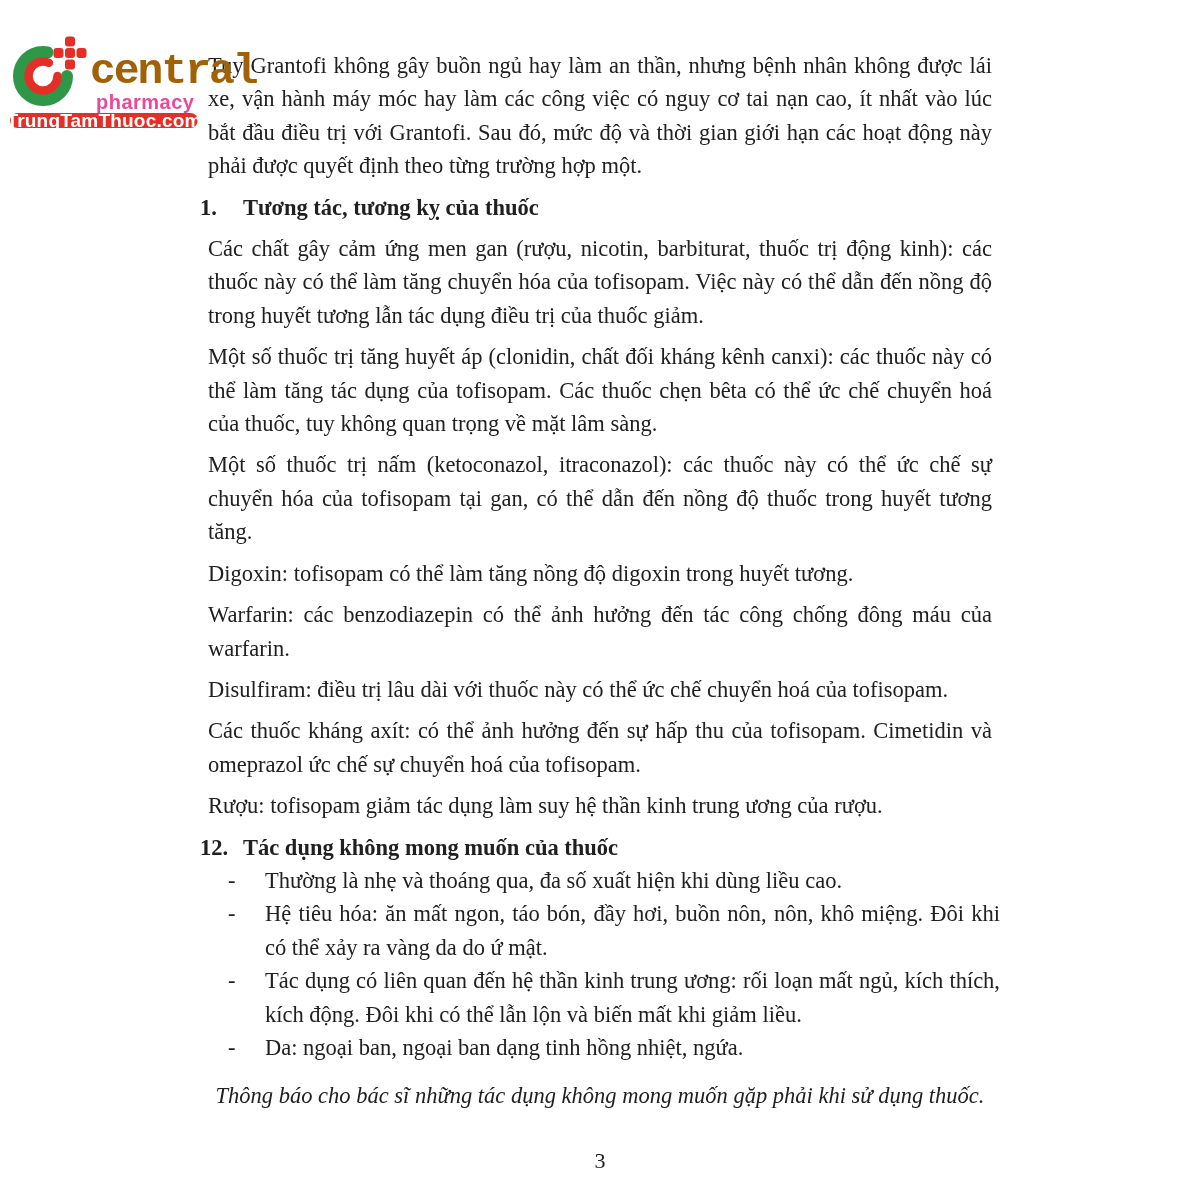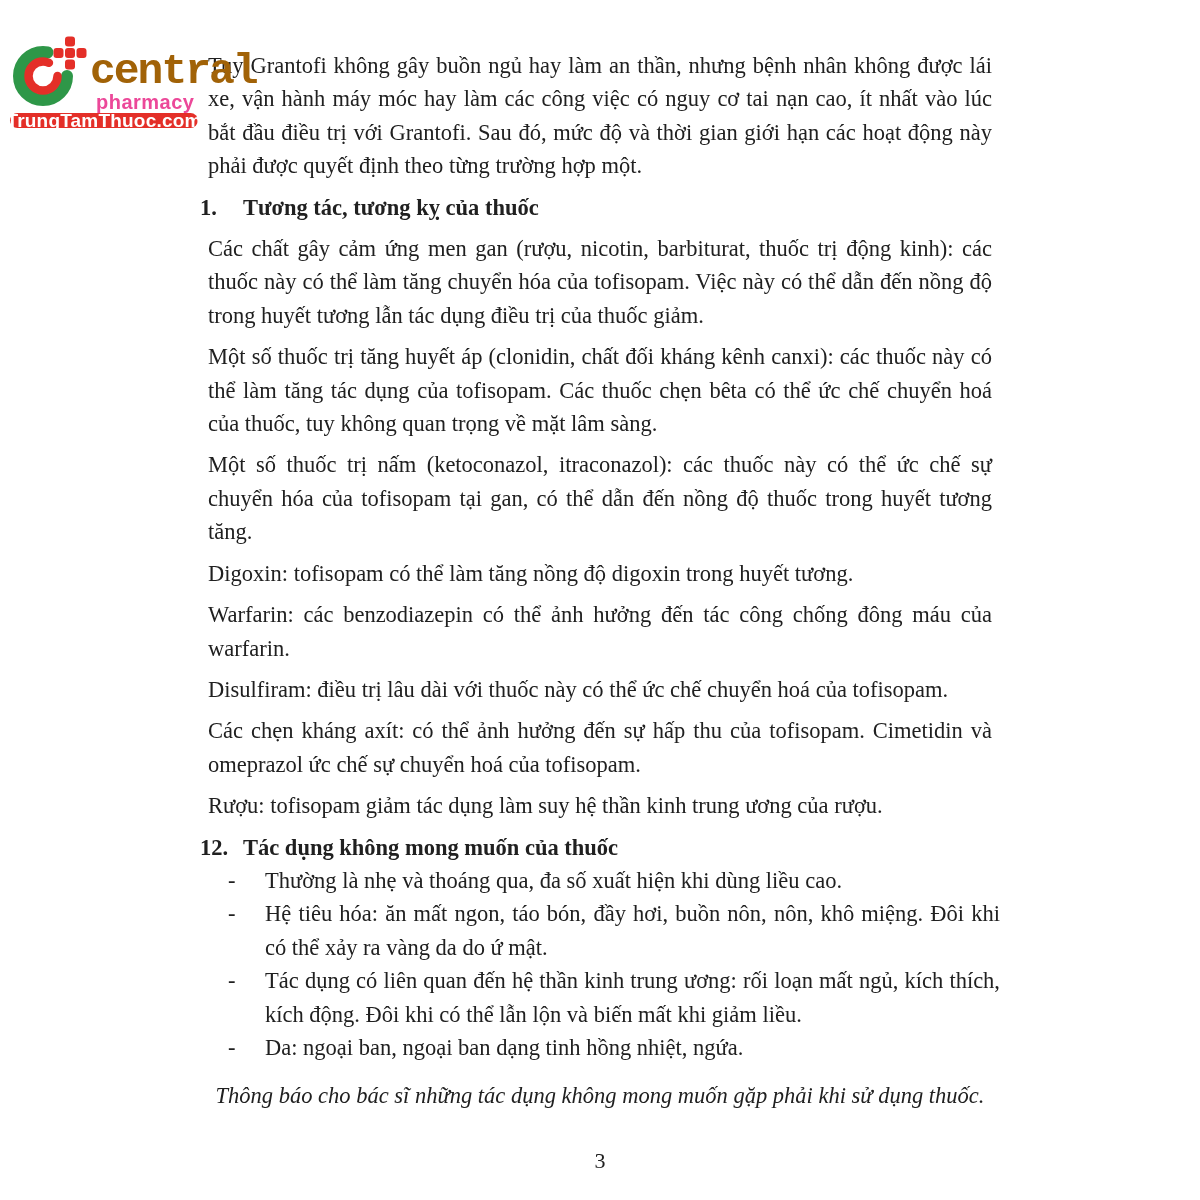--- a/index.html
+++ b/index.html
@@ -141,21 +141,21 @@
     <p class="doc-para">Tuy Grantofi không gây buồn ngủ hay làm an thần, nhưng bệnh nhân không được lái xe, vận hành máy móc hay làm các công việc có nguy cơ tai nạn cao, ít nhất vào lúc bắt đầu điều trị với Grantofi. Sau đó, mức độ và thời gian giới hạn các hoạt động này phải được quyết định theo từng trường hợp một.</p>
 
     <p class="doc-heading"><span class="h-num">1.</span><span>Tương tác, tương kỵ của thuốc</span></p>
 
     <p class="doc-para">Các chất gây cảm ứng men gan (rượu, nicotin, barbiturat, thuốc trị động kinh): các thuốc này có thể làm tăng chuyển hóa của tofisopam. Việc này có thể dẫn đến nồng độ trong huyết tương lẫn tác dụng điều trị của thuốc giảm.</p>
     <p class="doc-para">Một số thuốc trị tăng huyết áp (clonidin, chất đối kháng kênh canxi): các thuốc này có thể làm tăng tác dụng của tofisopam. Các thuốc chẹn bêta có thể ức chế chuyển hoá của thuốc, tuy không quan trọng về mặt lâm sàng.</p>
     <p class="doc-para">Một số thuốc trị nấm (ketoconazol, itraconazol): các thuốc này có thể ức chế sự chuyển hóa của tofisopam tại gan, có thể dẫn đến nồng độ thuốc trong huyết tương tăng.</p>
     <p class="doc-para">Digoxin: tofisopam có thể làm tăng nồng độ digoxin trong huyết tương.</p>
     <p class="doc-para">Warfarin: các benzodiazepin có thể ảnh hưởng đến tác công chống đông máu của warfarin.</p>
     <p class="doc-para">Disulfiram: điều trị lâu dài với thuốc này có thể ức chế chuyển hoá của tofisopam.</p>
-    <p class="doc-para">Các chẹn kháng axít: có thể ảnh hưởng đến sự hấp thu của tofisopam. Cimetidin và omeprazol ức chế sự chuyển hoá của tofisopam.</p>
+    <p class="doc-para">Các thuốc kháng axít: có thể ảnh hưởng đến sự hấp thu của tofisopam. Cimetidin và omeprazol ức chế sự chuyển hoá của tofisopam.</p>
     <p class="doc-para">Rượu: tofisopam giảm tác dụng làm suy hệ thần kinh trung ương của rượu.</p>
 
     <p class="doc-heading"><span class="h-num">12.</span><span>Tác dụng không mong muốn của thuốc</span></p>
 
     <div class="bullet-row">
       <span class="bullet-dash">-</span>
       <span class="bullet-text">Thường là nhẹ và thoáng qua, đa số xuất hiện khi dùng liều cao.</span>
     </div>
     <div class="bullet-row">
       <span class="bullet-dash">-</span>

